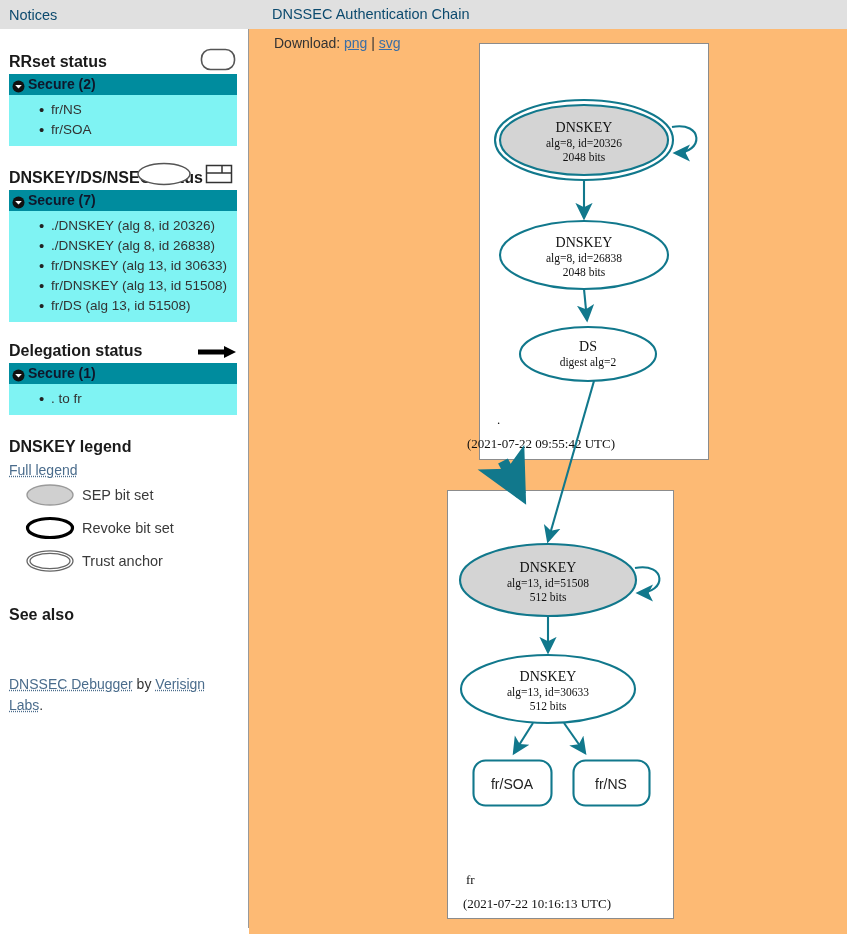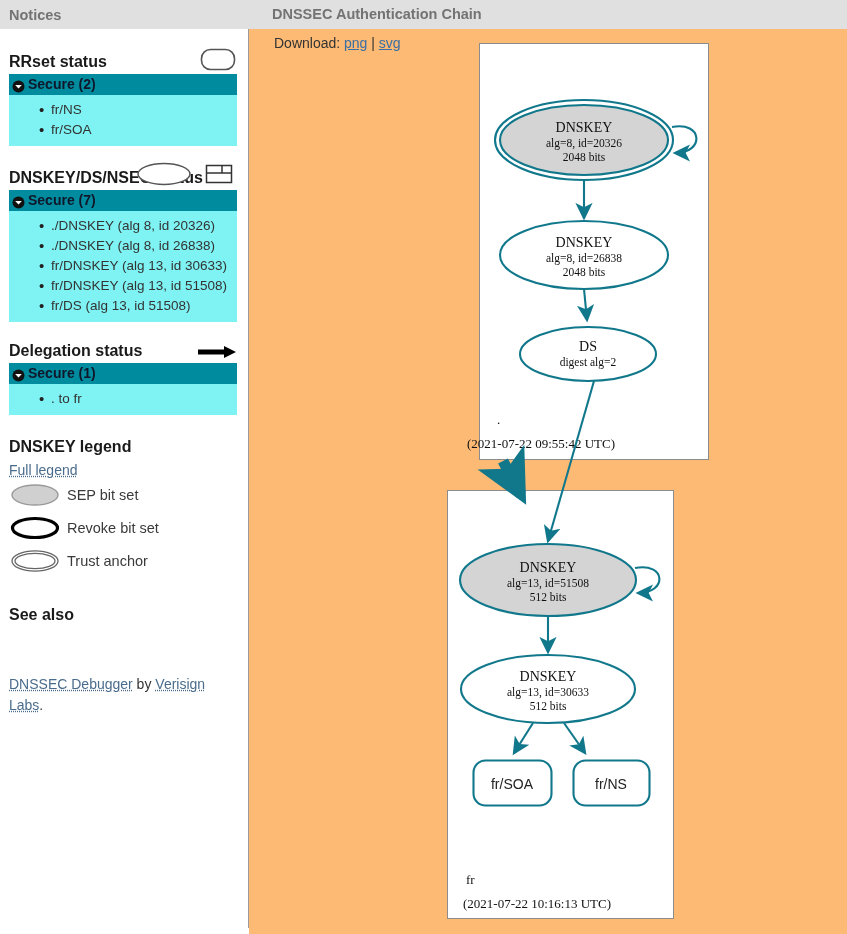--- a/index.html
+++ b/index.html
@@ -19,23 +19,23 @@
 
   
   #header-band {
     position: absolute;
     left: 0; top: 0;
     width: 847px; height: 29px;
     background: #e0e0e0;
   }
   .panel-heading {
     position: absolute;
-    font-weight: bold;
+    font-weight: normal;
     font-size: 14.5px;
-    color: #737373;
+    color: #0c4a6e;
     white-space: nowrap;
   }
   #notices-heading { left: 9px; top: 7px; }
   #chain-heading  { left: 272px; top: 6px; }
 
   
   #divider {
     position: absolute;
     left: 248px; top: 29px;
     width: 1px; height: 899px;
@@ -100,21 +100,21 @@
     position: relative;
     height: 0;
   }
   .sb-block { position: absolute; }
 
   
   .legend-row {
     display: flex;
     align-items: center;
     height: 33px;
-    padding-left: 10px;
+    padding-left: 25px;
   }
   .legend-label {
     font-size: 14.5px;
     color: #3a3a3a;
     margin-left: 7px;
   }
   .legend-shape { width: 50px; height: 26px; flex: 0 0 auto; }
 
   a.link {
     color: #4a6c8c;

